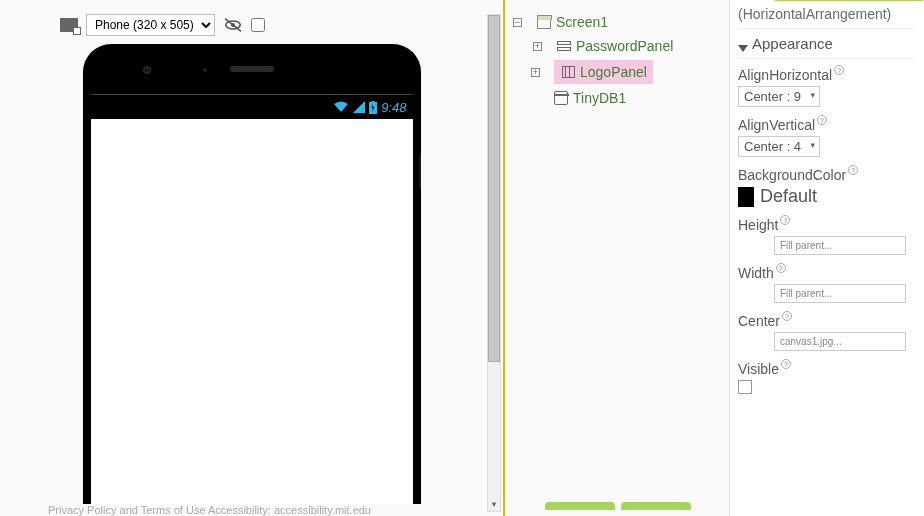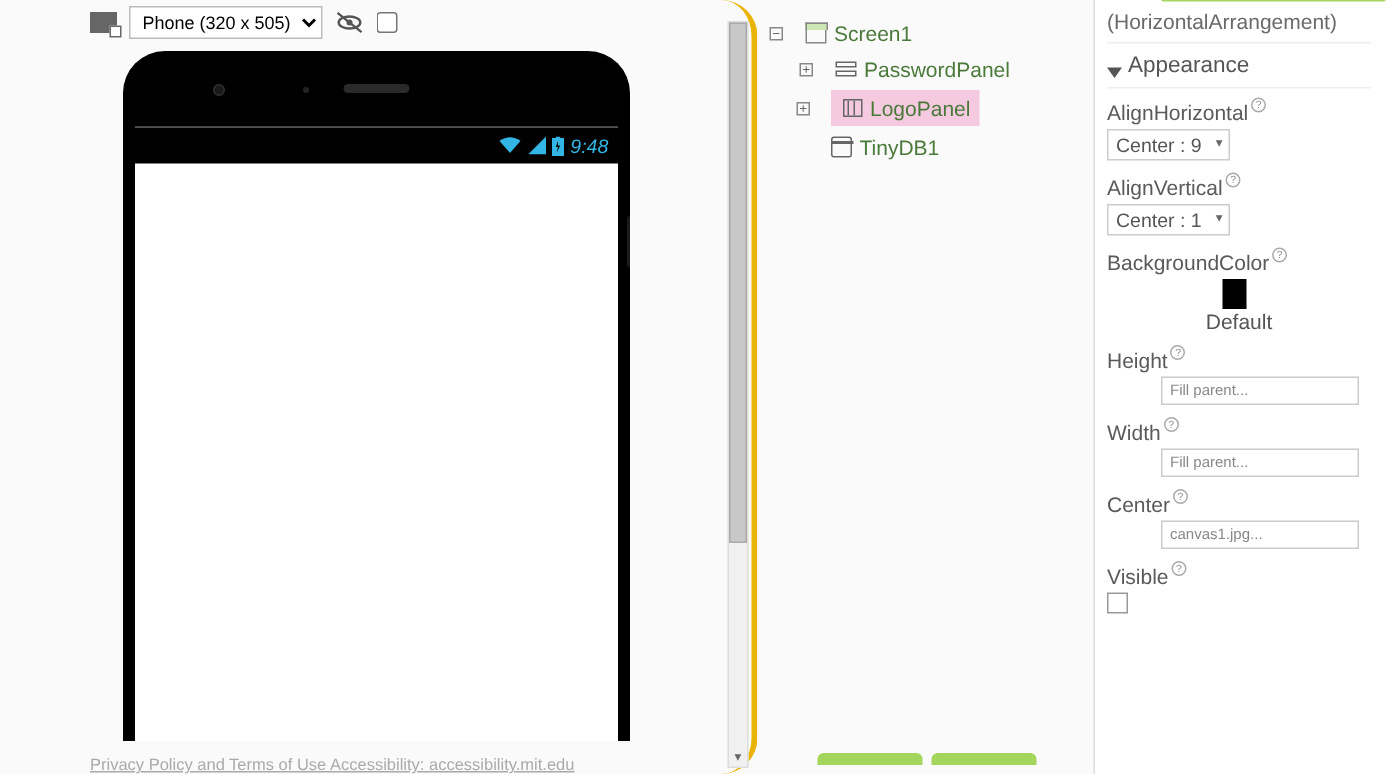--- a/index.html
+++ b/index.html
@@ -1,36 +1,36 @@
 <!DOCTYPE html>
 <html><head>
 <meta charset="utf-8">
 <style>
 * { box-sizing: border-box; margin: 0; padding: 0; }
 body { font-family: -apple-system, BlinkMacSystemFont, "Segoe UI", Arial, sans-serif; font-size: 13px; color: #555; background: #fafafa; width: 924px; height: 516px; overflow: hidden; position: relative; }
 .container { display: flex; height: 516px; }
-.viewer-panel { flex: 0 0 505px; position: relative; padding-top: 0; border-right: 4px solid #eab308; border-radius: 24px; }
+.viewer-panel { flex: 0 0 505px; position: relative; padding-top: 10px; border-right: 2px solid #eab308; }
 .viewer-toolbar { display: flex; align-items: center; gap: 8px; padding: 4px 0 8px 60px; }
 .aspect-icon { width: 18px; height: 14px; background: #666; display: inline-block; position: relative; }
 .aspect-icon::after { content: ""; position: absolute; right: -3px; bottom: -3px; width: 6px; height: 6px; background: #fff; border: 1px solid #666; }
 .size-select { border: 1px solid #bbb; padding: 2px 4px; font-size: 12px; background: #fff; height: 22px; }
 .hide-icon { width: 20px; height: 16px; display: inline-block; }
 .checkbox-small { width: 14px; height: 14px; }
 .phone-frame { width: 338px; height: 460px; background: #000; border-radius: 28px 28px 0 0; margin: 0 auto; position: relative; overflow: hidden; padding: 50px 8px 0 8px; }
 .phone-speaker { position: absolute; top: 22px; left: 50%; transform: translateX(-50%); width: 44px; height: 6px; background: #2a2a2a; border-radius: 3px; }
 .phone-camera { position: absolute; top: 22px; left: 60px; width: 8px; height: 8px; background: #1a1a1a; border-radius: 50%; border: 1px solid #333; }
 .phone-sensor { position: absolute; top: 24px; left: 120px; width: 4px; height: 4px; background: #222; border-radius: 50%; }
 .phone-screen { background: #fff; width: 100%; height: 100%; border-top: 1px solid #444; font-style: italic; }
 .status-bar { background: #000; color: #33b5e5; height: 24px; display: flex; justify-content: flex-end; align-items: center; padding: 0 6px; gap: 4px; font-size: 13px; font-weight: 400; }
 .status-bar svg { display: block; }
 .phone-button { position: absolute; right: -2px; top: 110px; width: 4px; height: 34px; background: #1a1a1a; border-radius: 2px; }
 .viewer-scroll { position: absolute; right: 2px; top: 14px; bottom: 4px; width: 14px; background: #f0f0f0; border: 1px solid #ddd; }
 .viewer-scroll .thumb { position: absolute; top: 0; left: 0; right: 0; height: 70%; background: #c8c8c8; border: 1px solid #aaa; }
 .viewer-scroll .arrow-down { position: absolute; bottom: 0; left: 0; right: 0; height: 14px; display: flex; align-items: center; justify-content: center; font-size: 9px; color: #666; }
-.footer-links { position: absolute; bottom: 0; left: 60px; font-size: 11px; color: #aaa; text-decoration: underline; }
+.footer-links { position: absolute; bottom: 0; left: 48px; font-size: 11px; color: #aaa; }
 .components-panel { flex: 0 0 225px; position: relative; padding: 10px 4px 10px 6px; border-right: 1px solid #ddd; }
 .tree { font-size: 14px; color: #4a7a3a; }
 .tree-row { display: flex; align-items: center; gap: 4px; padding: 4px 2px; cursor: default; }
 .tree-row.selected { background: #f5c9e0; display: inline-flex; padding: 4px 6px; }
 .tree-collapse { width: 9px; height: 9px; border: 1px solid #888; font-size: 9px; line-height: 7px; text-align: center; color: #666; cursor: pointer; flex-shrink: 0; }
 .tree-icon { width: 16px; height: 14px; display: inline-flex; align-items: center; justify-content: center; flex-shrink: 0; }
 .indent-1 { margin-left: 20px; }
 .indent-2 { margin-left: 40px; }
 .top-green { position: absolute; top: -3px; right: 0; width: 150px; height: 4px; background: #a4d65e; border-radius: 2px; }
 .tree-bottom-buttons { position: absolute; bottom: 6px; left: 40px; display: flex; gap: 6px; }
@@ -39,21 +39,21 @@
 .comp-type { color: #6a6a6a; font-size: 14px; margin-bottom: 6px; }
 .section-header { background: #fff; padding: 6px 0; font-size: 15px; color: #555; display: flex; align-items: flex-end; gap: 4px; border-top: 1px solid #eee; border-bottom: 1px solid #eee; margin-bottom: 8px; }
 .section-header .tri { width: 0; height: 0; border-left: 5px solid transparent; border-right: 5px solid transparent; border-top: 7px solid #555; }
 .prop-group { margin-bottom: 10px; }
 .prop-label { color: #5a5a5a; font-size: 14px; margin-bottom: 3px; display: flex; align-items: flex-start; gap: 2px; }
 .prop-label .help { width: 10px; height: 10px; border: 1px solid #aaa; border-radius: 50%; font-size: 7px; line-height: 9px; text-align: center; color: #888; cursor: help; margin-top: -2px; }
 .prop-select { border: 1px solid #ccc; padding: 2px 18px 2px 5px; font-size: 13px; background: #fff; position: relative; display: inline-block; cursor: pointer; color: #555; }
 .prop-select::after { content: "▾"; position: absolute; right: 4px; top: 3px; font-size: 9px; color: #666; }
 .prop-input { border: 1px solid #ccc; padding: 3px 5px; font-size: 10px; width: 132px; color: #888; background: #fff; display: block; margin-left: 36px; }
 .color-swatch { width: 16px; height: 20px; background: #000; display: inline-block; vertical-align: middle; margin-right: 6px; }
-.color-value { display: flex; align-items: center; color: #555; font-size: 14px; flex-direction: column; }
+.color-value { display: flex; align-items: center; color: #555; font-size: 18px; }
 .chk { width: 14px; height: 14px; border: 1px solid #999; display: inline-block; }
 .icon-form { border: 1.5px solid #888; width: 14px; height: 14px; position: relative; }
 .icon-form::before { content: ""; position: absolute; top: -1.5px; left: -1.5px; right: -1.5px; height: 4px; background: #cde8b5; border: 1.5px solid #888; border-bottom: none; }
 .icon-vert { display: inline-flex; flex-direction: column; gap: 1.5px; }
 .icon-vert span { width: 14px; height: 4px; border: 1.5px solid #666; }
 .icon-horiz { display: inline-flex; gap: 1px; border: 1.5px solid #666; padding: 0; }
 .icon-horiz span { width: 3px; height: 10px; border-right: 1.5px solid #666; }
 .icon-horiz span:last-child { border-right: none; }
 .icon-db { width: 14px; height: 14px; border: 1.5px solid #666; border-radius: 2px; position: relative; }
 .icon-db::before { content: ""; position: absolute; top: 2px; left: -1.5px; right: -1.5px; height: 1.5px; background: #666; }
@@ -172,21 +172,21 @@
           <span class="help">?</span>
         </div>
       <div class="prop-select"><span>Center : 9</span></div>
     </div>
 
     <div class="prop-group">
       <div class="prop-label">
           <span>AlignVertical</span>
           <span class="help">?</span>
         </div>
-      <div class="prop-select"><span>Center : 1</span></div>
+      <div class="prop-select"><span>Center : 4</span></div>
     </div>
 
     <div class="prop-group">
       <div class="prop-label">
           <span>BackgroundColor</span>
           <span class="help">?</span>
         </div>
       <div class="color-value">
         <span class="color-swatch"></span>
         <span>Default</span>

